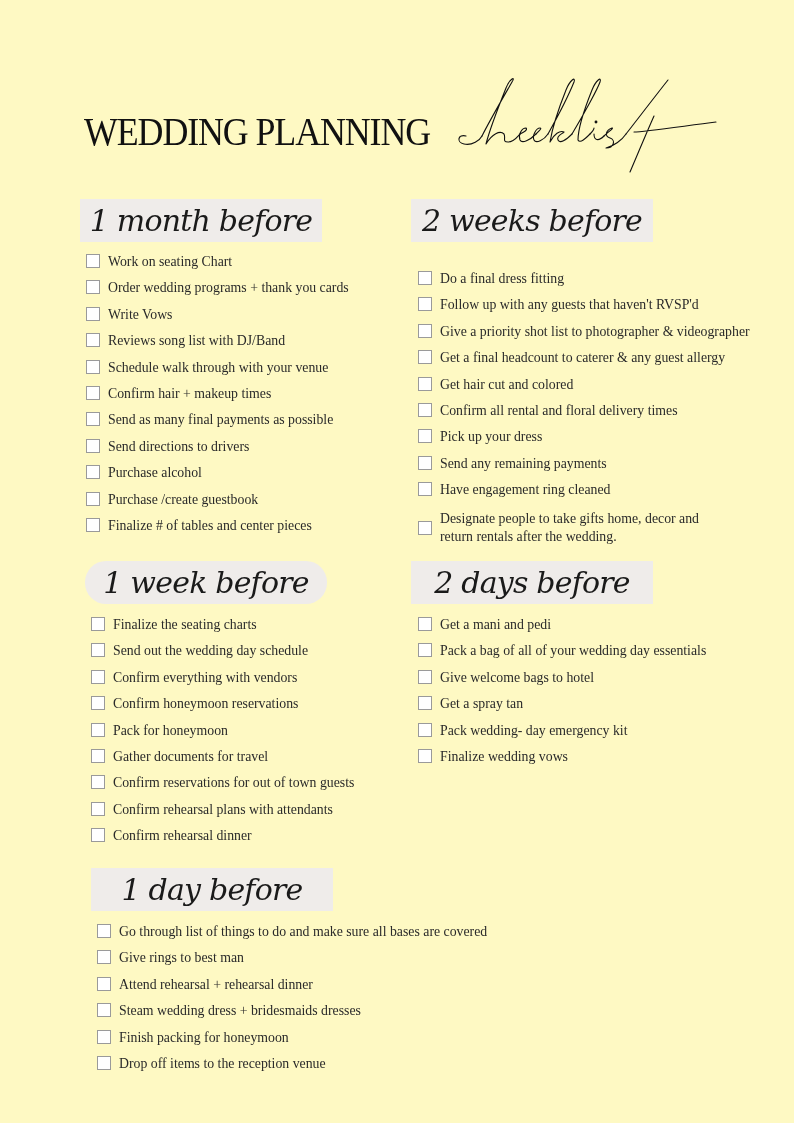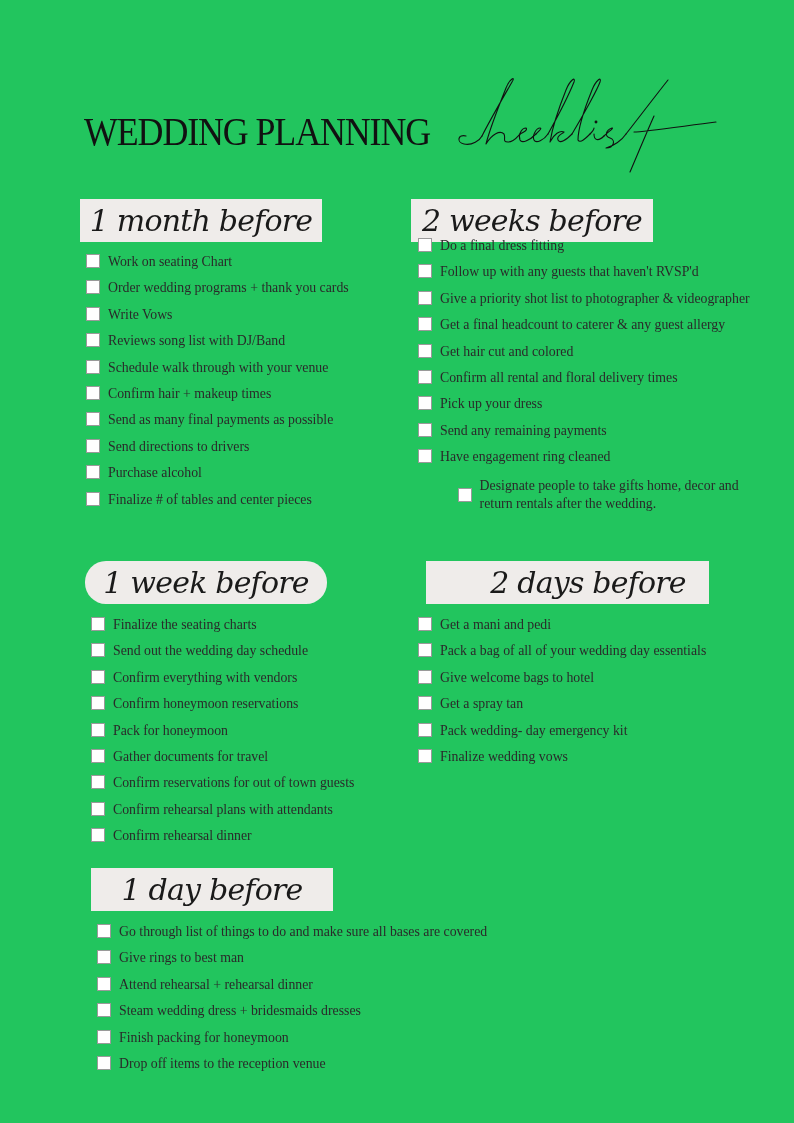--- a/index.html
+++ b/index.html
@@ -1,17 +1,17 @@
 <!DOCTYPE html>
 <html><head>
   <meta charset="utf-8">
   <style>
     html, body { margin: 0; padding: 0; background: #ffffff; }
     body { width: 794px; height: 1123px; position: relative; overflow: hidden; }
-    .page { position: absolute; left: 0; top: 0; width: 794px; height: 1123px; background: #22c55e; }
+    .page { position: absolute; left: 0; top: 0; width: 794px; height: 1123px; background: #fef9c3; }
 
     .title-wrap { position: absolute; left: 84px; top: 88px; height: 100px; width: 680px; }
     .title-main {
       position: absolute; left: 0; top: 24px;
       font-family: "Liberation Serif", "DejaVu Serif", serif;
       font-size: 39px; letter-spacing: -1.2px; color: #111;
       transform: scaleX(0.92); transform-origin: left center;
       white-space: nowrap; line-height: 1;
     }
     .title-script {
@@ -38,21 +38,21 @@
     .cb {
       flex: 0 0 auto; width: 14px; height: 14px;
       border: 1px solid #9a9a9a; background: #fff;
       margin-top: 1px; margin-right: 8px; box-sizing: border-box;
     }
     .label {
       font-family: Liberation Serif, serif;
       font-size: 13.8px; color: #2a2a2a; line-height: 17px;
       white-space: nowrap;
     }
-    .item.multi { height: 40px; align-items: center; justify-content: flex-end; }
+    .item.multi { height: 40px; align-items: center; }
     .item.multi .cb { margin-top: 0; }
     .item.multi .label { white-space: normal; width: 270px; line-height: 17.5px; }
   </style>
 </head>
 <body>
 
 <div class="page">
 
   <div class="title-wrap">
     <div class="title-main">WEDDING PLANNING</div>
@@ -105,28 +105,32 @@
     <li class="item">
         <span class="cb"></span>
         <span class="label">Send directions to drivers</span>
       </li>
     <li class="item">
         <span class="cb"></span>
         <span class="label">Purchase alcohol</span>
       </li>
     <li class="item">
         <span class="cb"></span>
+        <span class="label">Purchase /create guestbook</span>
+      </li>
+    <li class="item">
+        <span class="cb"></span>
         <span class="label">Finalize # of tables and center pieces</span>
       </li>
   </ul>
 
   <div class="section-header" style="left:411px; top:199px;text-align:center;">
     <span>2 weeks before</span>
   </div>
-  <ul class="list" style="left:418px; top:237px;">
+  <ul class="list" style="left:418px; top:270px;">
     <li class="item">
         <span class="cb"></span>
         <span class="label">Do a final dress fitting</span>
       </li>
     <li class="item">
         <span class="cb"></span>
         <span class="label">Follow up with any guests that haven't RVSP'd</span>
       </li>
     <li class="item">
         <span class="cb"></span>
@@ -197,21 +201,21 @@
     <li class="item">
         <span class="cb"></span>
         <span class="label">Confirm rehearsal plans with attendants</span>
       </li>
     <li class="item">
         <span class="cb"></span>
         <span class="label">Confirm rehearsal dinner</span>
       </li>
   </ul>
 
-  <div class="section-header" style="left:426px; top:561px;padding-left:41px;">
+  <div class="section-header" style="left:411px; top:561px;">
     <span>2 days before</span>
   </div>
   <ul class="list" style="left:418px; top:616px;">
     <li class="item">
         <span class="cb"></span>
         <span class="label">Get a mani and pedi</span>
       </li>
     <li class="item">
         <span class="cb"></span>
         <span class="label">Pack a bag of all of your wedding day essentials</span>

